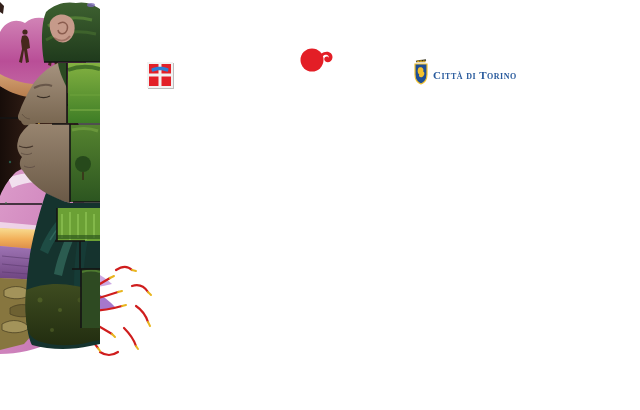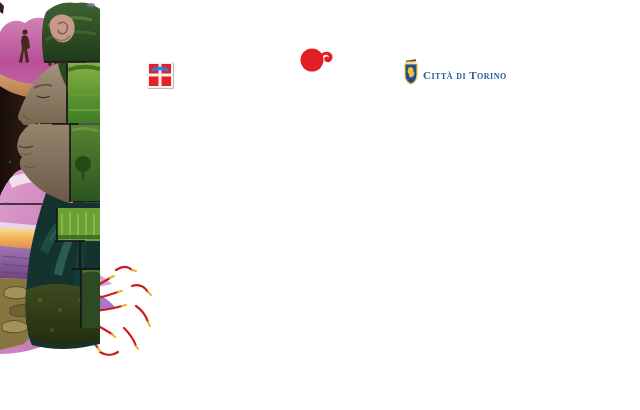--- a/index.html
+++ b/index.html
@@ -10,21 +10,21 @@
     overflow:hidden;
     font-family:"Liberation Sans", sans-serif;
   }
   .fig{position:absolute;display:block;}
   .fig-left{left:0;top:24;}
   .fig-right{left:540;top:42;}
   .logo{position:absolute;display:flex;align-items:center;gap:4px;cursor:pointer;}
   .logo-piemonte{left:147;top:62;left:147px;top:62px;}
   .logo-piemonte .sq{box-shadow:1px 1px 0 #bdbdbd;}
   .logo-snail{left:299px;top:46px;}
-  .logo-torino{left:403px;top:58px;}
+  .logo-torino{left:413px;top:58px;}
   .torino-label{
     font-family:"Liberation Serif", serif;
     font-variant:small-caps;
     font-weight:bold;
     font-size:11px;
     letter-spacing:0.5px;
     color:#27599c;
     white-space:nowrap;
     line-height:1;
     padding-top:8px;

